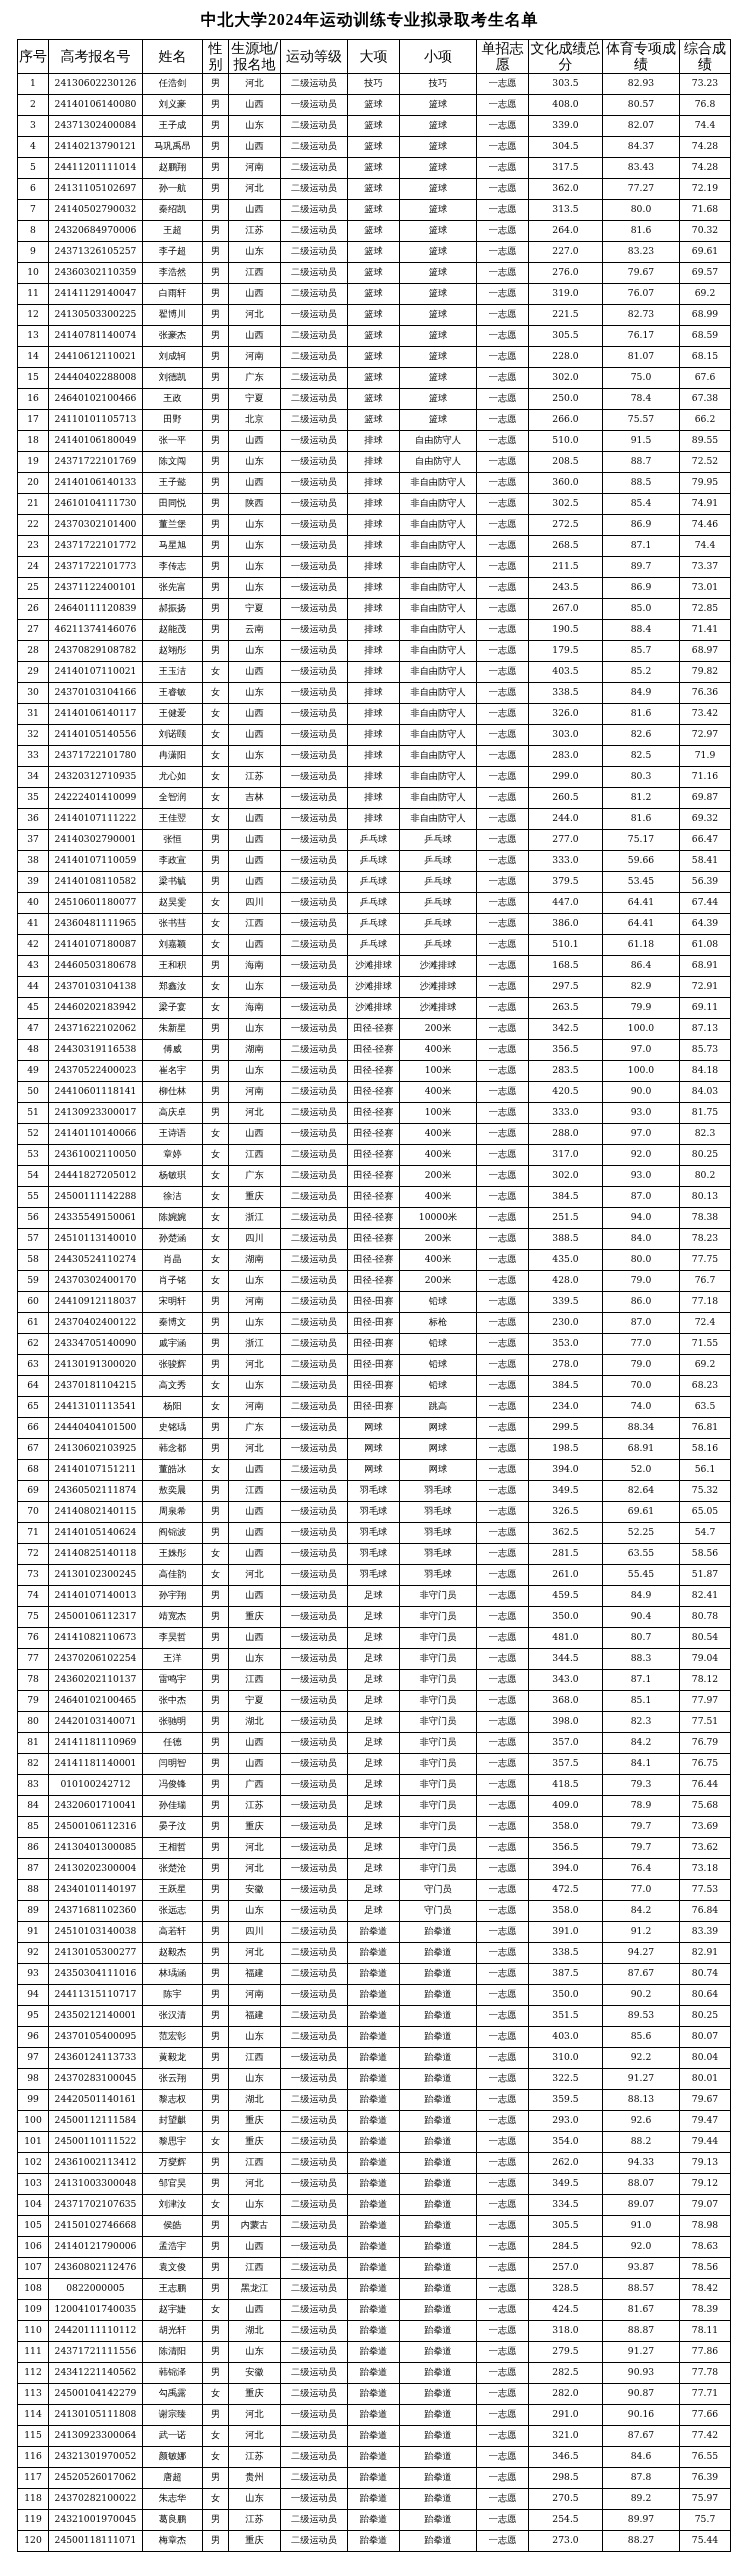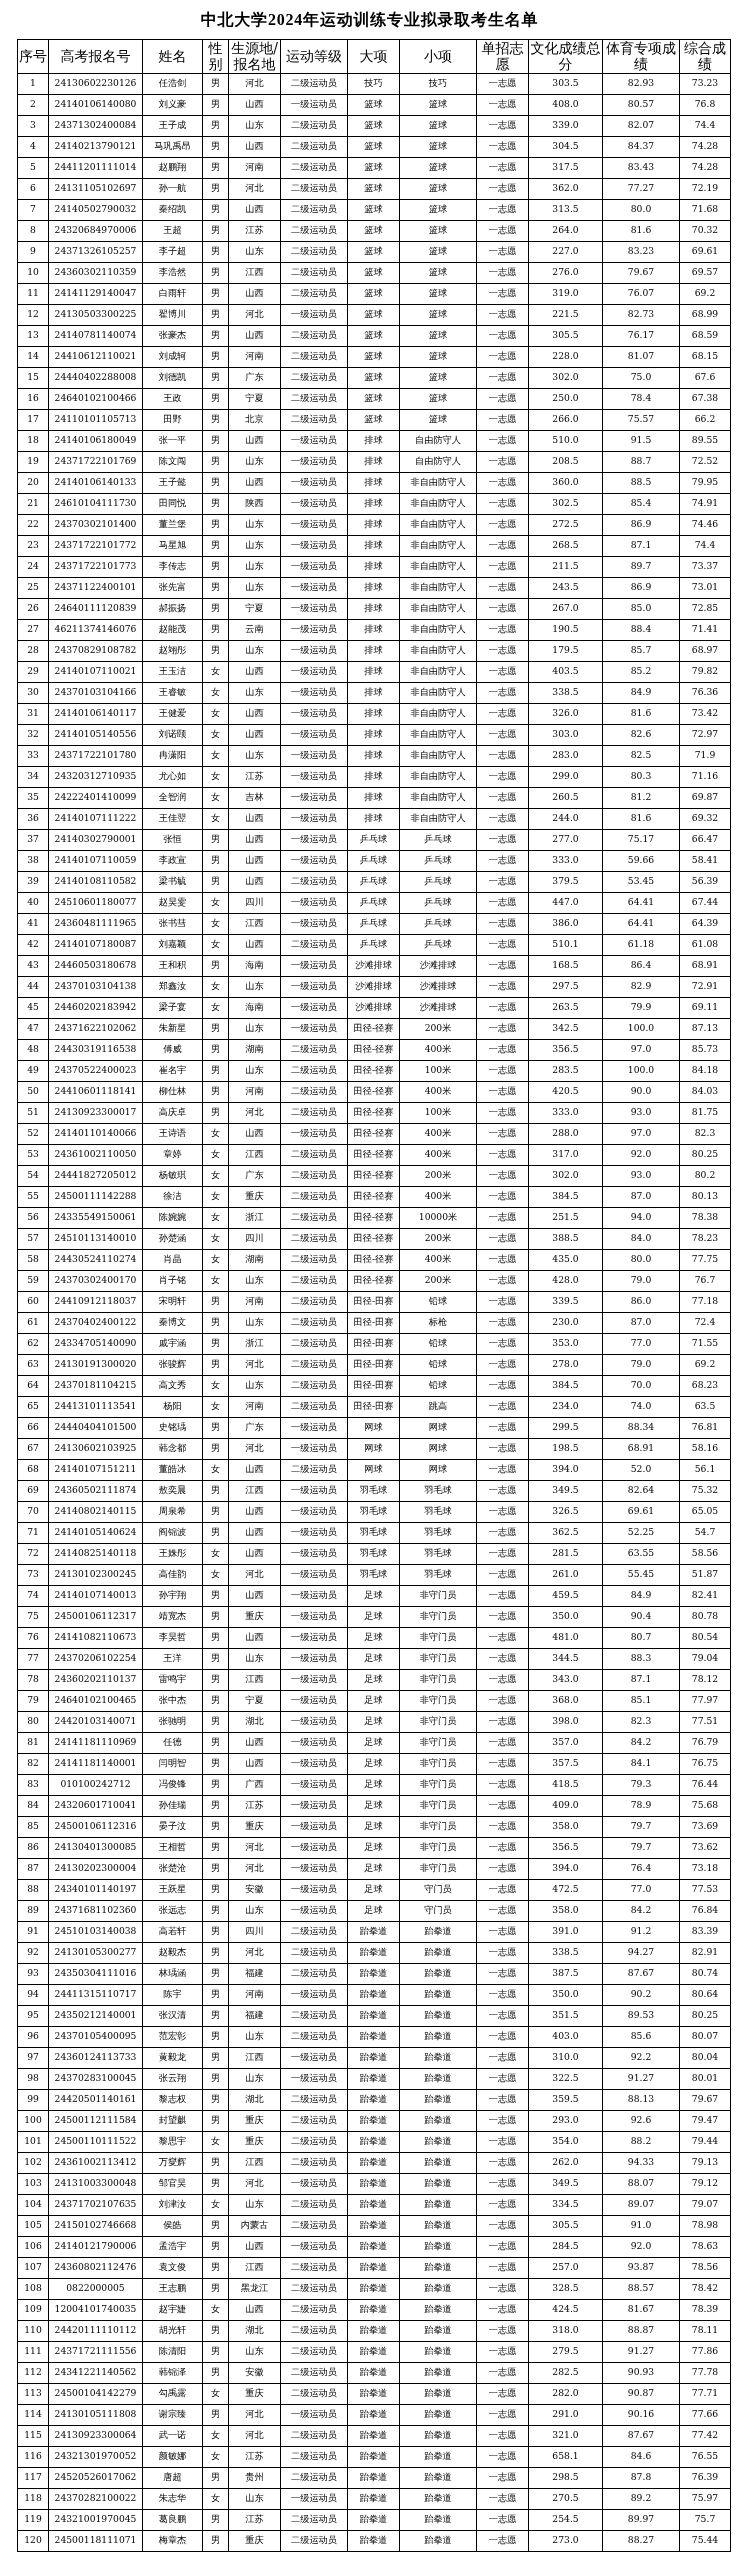--- a/index.html
+++ b/index.html
@@ -1674,21 +1674,21 @@
         <tr>
           <td>116</td>
           <td>24321301970052</td>
           <td>颜敏娜</td>
           <td>女</td>
           <td>江苏</td>
           <td>二级运动员</td>
           <td>跆拳道</td>
           <td>跆拳道</td>
           <td>一志愿</td>
-          <td>658.1</td>
+          <td>346.5</td>
           <td>84.6</td>
           <td>76.55</td>
         </tr>
         <tr>
           <td>117</td>
           <td>24520526017062</td>
           <td>唐超</td>
           <td>男</td>
           <td>贵州</td>
           <td>二级运动员</td>

